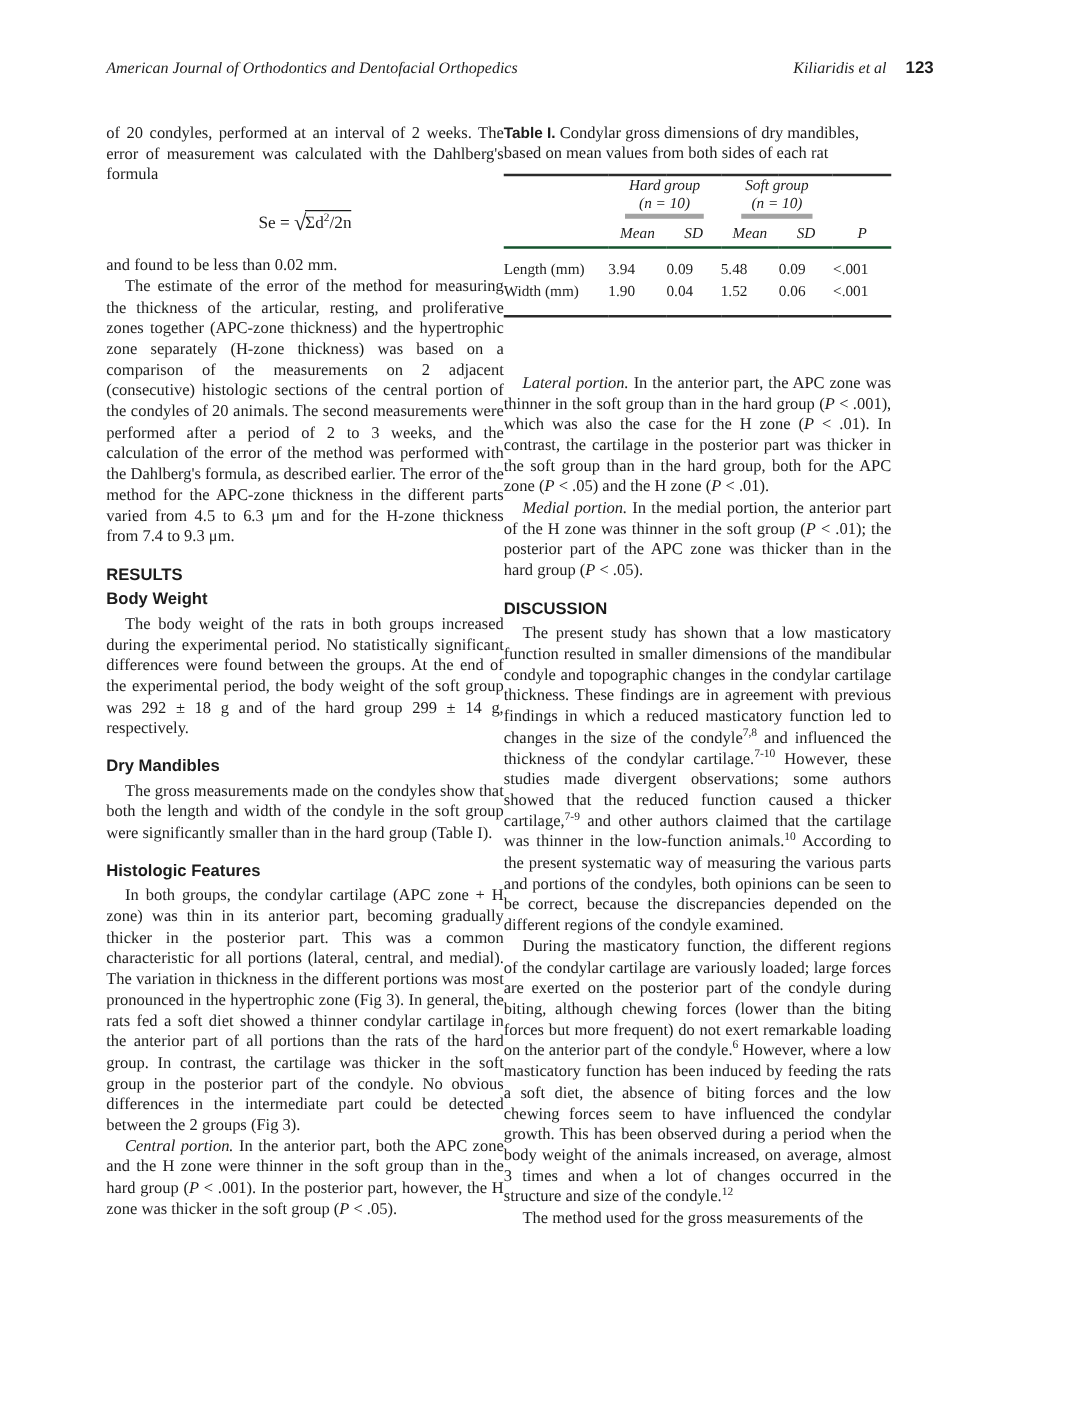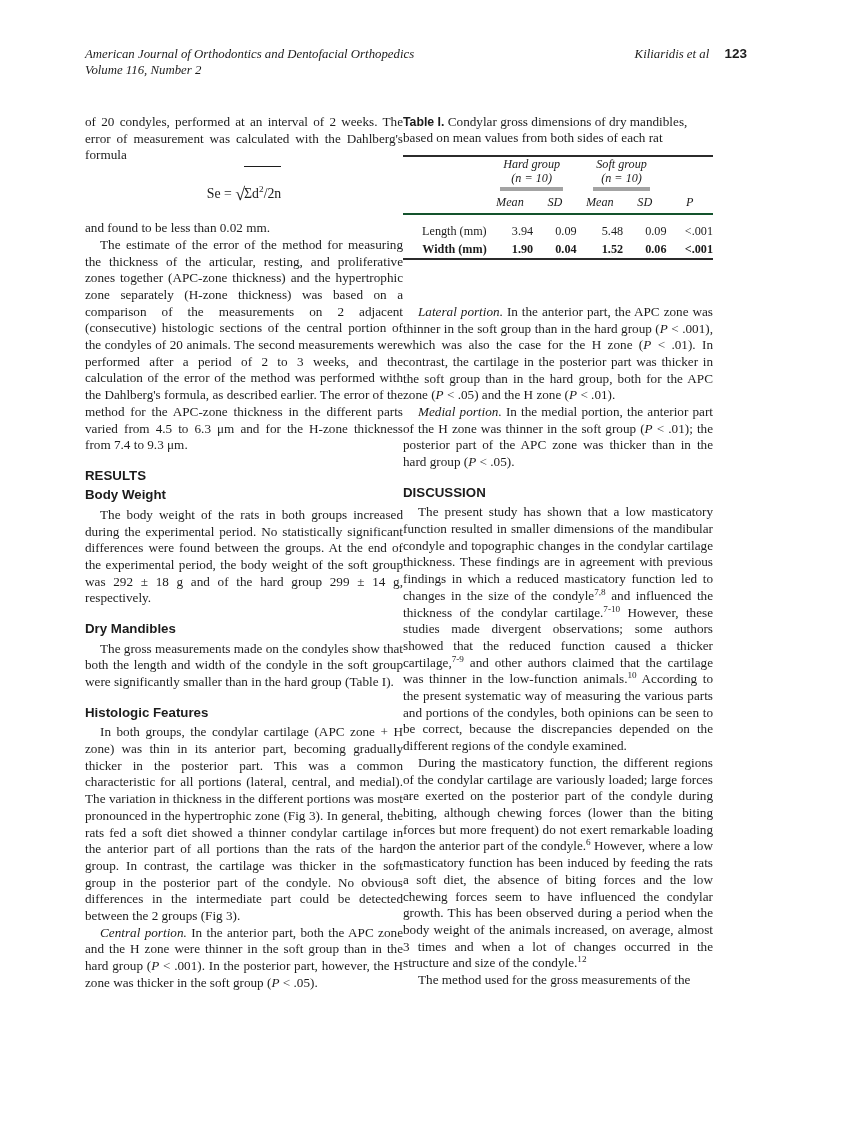--- a/index.html
+++ b/index.html
@@ -39,48 +39,47 @@
 
   .h1, .h2 {
     font-family:"Liberation Sans", sans-serif;
     font-weight:bold; font-size:13.3px; line-height:16.5px;
     margin:14px 0 3px;
   }
   .h1 + .h2 { margin-top:1px; }
 
   .formula { text-align:center; margin:22px 0 18px; font-size:13.8px; }
   .sqrt { font-size:18px; line-height:10px; vertical-align:-2px; margin-right:-1px; }
-  .radicand { border-top:1.3px solid #1c1c1c; padding-top:19px; }
+  .radicand { border-top:1.3px solid #1c1c1c; padding-top:1px; }
 
   .caption { font-size:13.2px; line-height:16.4px; margin:0 0 8px; }
   .cap-label { font-family:"Liberation Sans", sans-serif; font-weight:bold; font-size:12.3px; }
 
   table.t1 {
     width:100%; border-collapse:collapse;
     font-size:12.2px; line-height:14px;
     border-top:2px solid #2b2b2b; border-bottom:2px solid #2b2b2b;
     table-layout:fixed;
   }
   .t1 td { padding:0; vertical-align:bottom; }
   .grp-cell { text-align:center; padding-top:7px; }
   .grp-inner { display:inline-block; font-style:italic; border-bottom:4px solid #a3a3a3; padding:0 3px 2px; }
   .colhead td { font-style:italic; text-align:center; border-bottom:2px solid #14532d; padding:4px 0 4px; }
-  .t1 tr.data td { text-align:right; padding-top:4px; }
+  .t1 tr.data td { text-align:left; padding-top:4px; }
   .t1 tr.data.first td { padding-top:9px; }
-  .t1 tr.data.last td  { padding-bottom:2px;font-weight:bold; }
+  .t1 tr.data.last td  { padding-bottom:12px; }
   .t1 td.rowlabel { text-align:left; }
 </style>
 </head>
 <body>
 
 <div class="page">
   <div class="runhead">
     <div class="runhead-left">
       <div>American Journal of Orthodontics and Dentofacial Orthopedics</div>
-      <div>Volume 116, Number 2</div>
     </div>
     <div class="runhead-right">
       <span>Kiliaridis et al</span>
       <span class="pagenum">123</span>
     </div>
   </div>
 
   <div class="cols">
     <div class="col-left">
         <p class="para noindent"><span>of 20 condyles, performed at an interval of 2 weeks. The error of measurement was calculated with the Dahlberg's formula</span></p>

